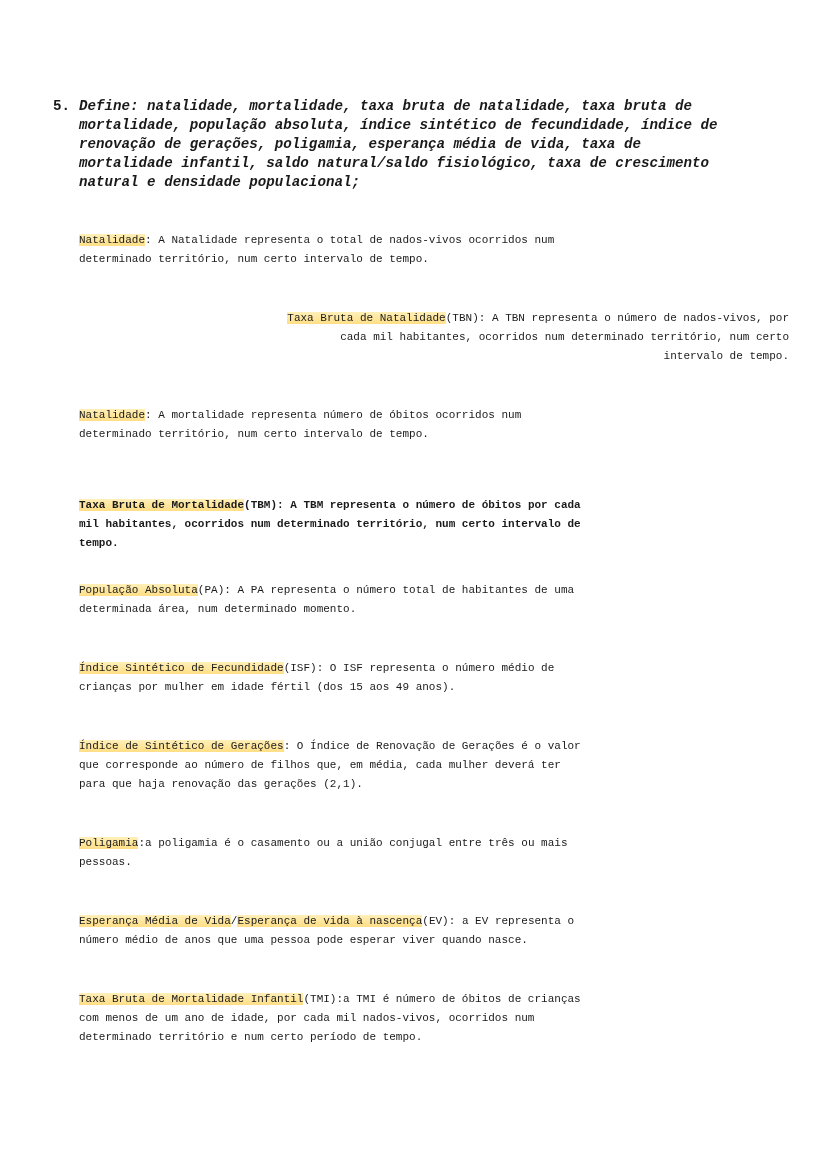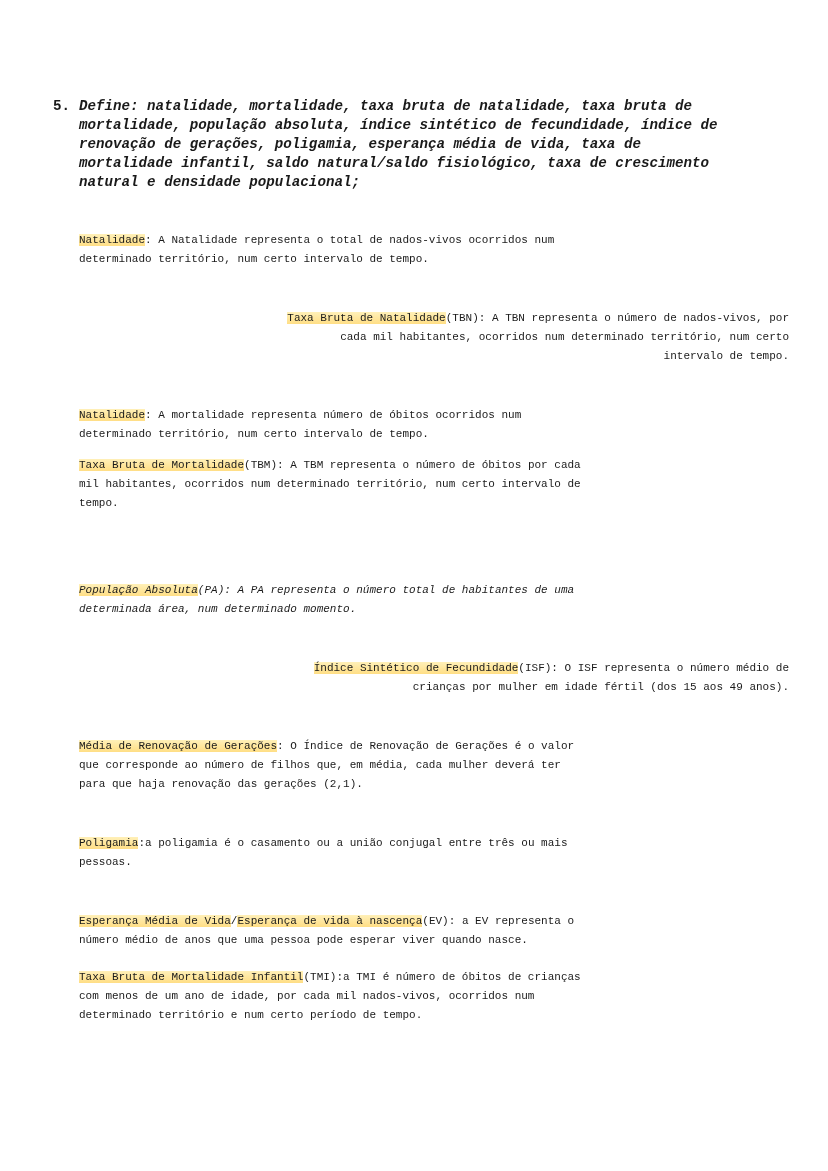--- a/index.html
+++ b/index.html
@@ -71,37 +71,37 @@
   <div class="def" style="top:231px;"><span class="hl">Natalidade</span><span>: A Natalidade representa o total de nados-vivos ocorridos num
 determinado território, num certo intervalo de tempo.</span></div>
 
   <div class="def" style="top:309px;text-align:right;"><span class="hl">Taxa Bruta de Natalidade</span><span>(TBN): A TBN representa o número de nados-vivos, por
 cada mil habitantes, ocorridos num determinado território, num certo
 intervalo de tempo.</span></div>
 
   <div class="def" style="top:406px;"><span class="hl">Natalidade</span><span>: A mortalidade representa número de óbitos ocorridos num
 determinado território, num certo intervalo de tempo.</span></div>
 
-  <div class="def" style="top:456px;"><span class="hl">Taxa Bruta de Mortalidade</span><span>(TBM): A TBM representa o número de óbitos por cada
+  <div class="def" style="top:496px;font-weight:bold;"><span class="hl">Taxa Bruta de Mortalidade</span><span>(TBM): A TBM representa o número de óbitos por cada
 mil habitantes, ocorridos num determinado território, num certo intervalo de
 tempo.</span></div>
 
-  <div class="def" style="top:581px;font-style:italic;"><span class="hl">População Absoluta</span><span>(PA): A PA representa o número total de habitantes de uma
+  <div class="def" style="top:581px;"><span class="hl">População Absoluta</span><span>(PA): A PA representa o número total de habitantes de uma
 determinada área, num determinado momento.</span></div>
 
-  <div class="def" style="top:659px;text-align:right;"><span class="hl">Índice Sintético de Fecundidade</span><span>(ISF): O ISF representa o número médio de
+  <div class="def" style="top:659px;"><span class="hl">Índice Sintético de Fecundidade</span><span>(ISF): O ISF representa o número médio de
 crianças por mulher em idade fértil (dos 15 aos 49 anos).</span></div>
 
-  <div class="def" style="top:737px;"><span class="hl">Média de Renovação de Gerações</span><span>: O Índice de Renovação de Gerações é o valor
+  <div class="def" style="top:737px;"><span class="hl">Índice de Sintético de Gerações</span><span>: O Índice de Renovação de Gerações é o valor
 que corresponde ao número de filhos que, em média, cada mulher deverá ter
 para que haja renovação das gerações (2,1).</span></div>
 
   <div class="def" style="top:834px;"><span class="hl">Poligamia</span><span>:a poligamia é o casamento ou a união conjugal entre três ou mais
 pessoas.</span></div>
 
   <div class="def" style="top:912px;"><span class="hl">Esperança Média de Vida</span><span>/</span><span class="hl">Esperança de vida à nascença</span><span>(EV): a EV representa o
 número médio de anos que uma pessoa pode esperar viver quando nasce.</span></div>
 
-  <div class="def" style="top:968px;"><span class="hl">Taxa Bruta de Mortalidade Infantil</span><span>(TMI):a TMI é número de óbitos de crianças
+  <div class="def" style="top:990px;"><span class="hl">Taxa Bruta de Mortalidade Infantil</span><span>(TMI):a TMI é número de óbitos de crianças
 com menos de um ano de idade, por cada mil nados-vivos, ocorridos num
 determinado território e num certo período de tempo.</span></div>
 
 </div>
 
 </body></html>

